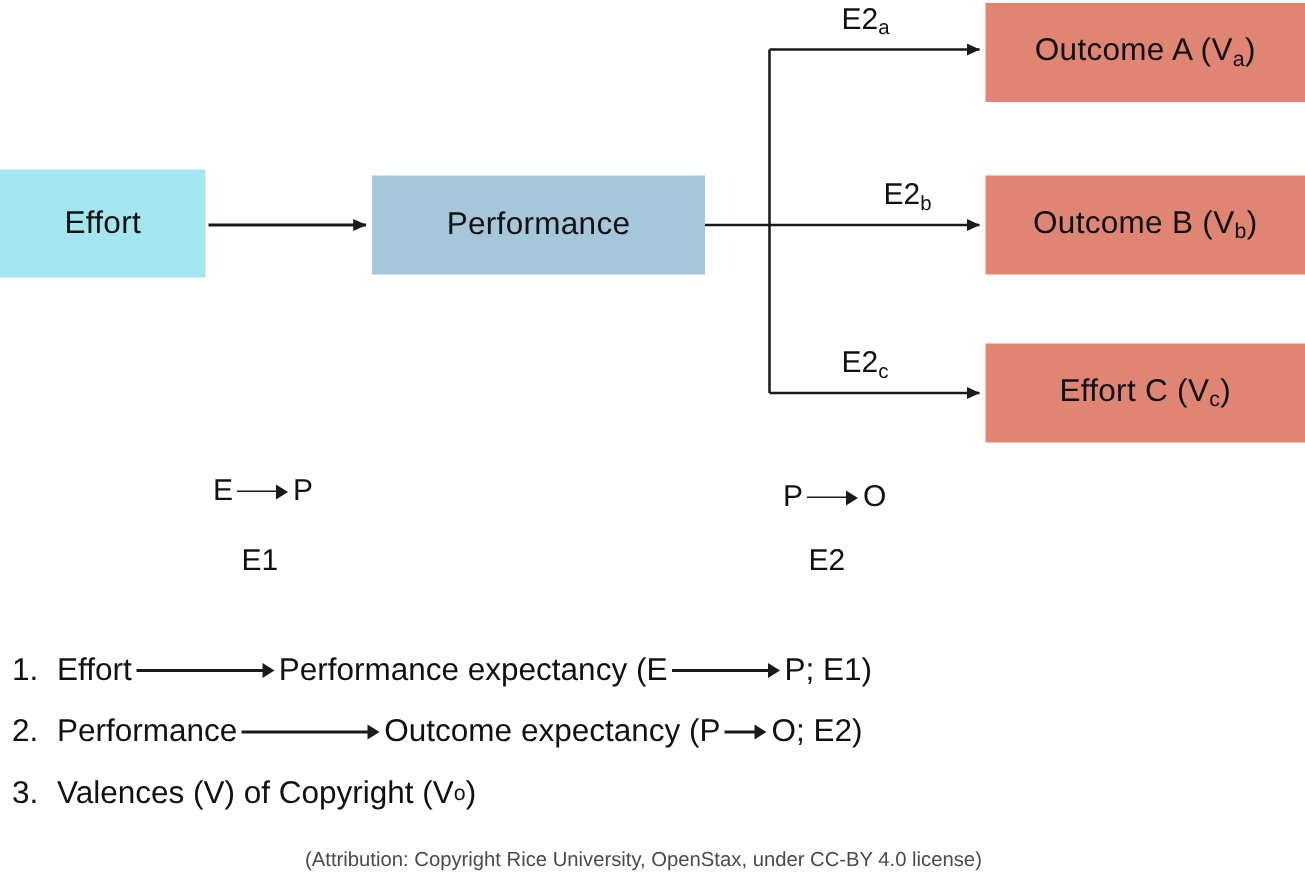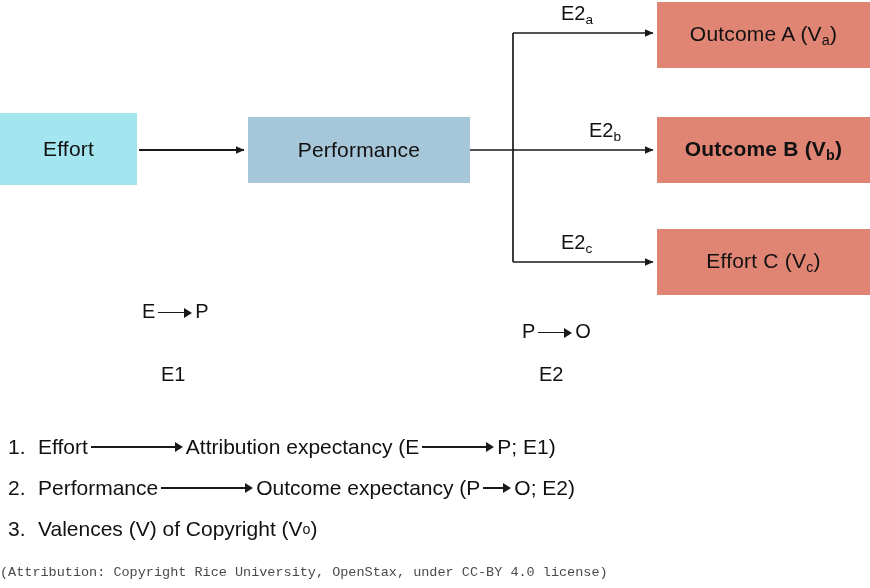--- a/index.html
+++ b/index.html
@@ -52,21 +52,21 @@
   }
 
   .outcome-box {
     left: 657px;
     width: 213px;
     height: 66px;
     background: #e08474;
   }
 
   #box-outcome-a { top: 2px; }
-  #box-outcome-b { top: 117px; font-weight: bold; }
+  #box-outcome-b { top: 117px; }
   #box-outcome-c { top: 229px; }
 
   .edge-label {
     position: absolute;
     font-size: 20px;
     color: #111111;
     white-space: nowrap;
     text-align: right;
   }
   #label-e2a { left: 561px; top: 2px; }
@@ -77,21 +77,21 @@
     font-size: 0.68em;
     vertical-align: -0.28em;
   }
 
   .legend-group {
     position: absolute;
     font-size: 20px;
     color: #111111;
     white-space: nowrap;
   }
-  #legend-ep { left: 142px; top: 300px; }
+  #legend-ep { left: 142px; top: 316px; }
   #legend-e1 { left: 161px; top: 363px; }
   #legend-po { left: 522px; top: 320px; }
   #legend-e2 { left: 539px; top: 363px; }
 
   .inline-arrow {
     display: inline-block;
     position: relative;
     vertical-align: middle;
     height: 10px;
     margin: 0 3px;
@@ -146,24 +146,23 @@
   .list-text {
     display: flex;
     align-items: center;
   }
 
   #attribution {
     position: absolute;
     left: 0;
     top: 565px;
     width: 858px;
-    text-align: left;
+    text-align: center;
     font-size: 13.5px;
     color: #4a4a4a;
-    font-family: Liberation Mono, monospace;
   }
 </style>
 </head>
 <body>
 
 <svg id="diagram-canvas" viewBox="0 0 870 588" xmlns="http://www.w3.org/2000/svg">
   <defs>
     <marker id="arrowhead" markerWidth="9" markerHeight="8" refX="8.5" refY="4" orient="auto" markerUnits="userSpaceOnUse">
       <path d="M0,0 L9,4 L0,8 z" fill="#1a1a1a"></path>
     </marker>
@@ -221,21 +220,21 @@
 <div id="numbered-list">
 
   <div class="list-row">
     <span class="list-num">1.</span>
     <span class="list-text">
       <span>Effort</span>
         <span class="inline-arrow arrow-xlong">
           <span class="shaft"></span>
           <span class="head"></span>
         </span>
-        <span>Attribution expectancy (E</span>
+        <span>Performance expectancy (E</span>
         <span class="inline-arrow arrow-long">
           <span class="shaft"></span>
           <span class="head"></span>
         </span>
         <span>P; E1)</span>
     </span>
   </div>
 
   <div class="list-row">
     <span class="list-num">2.</span>

